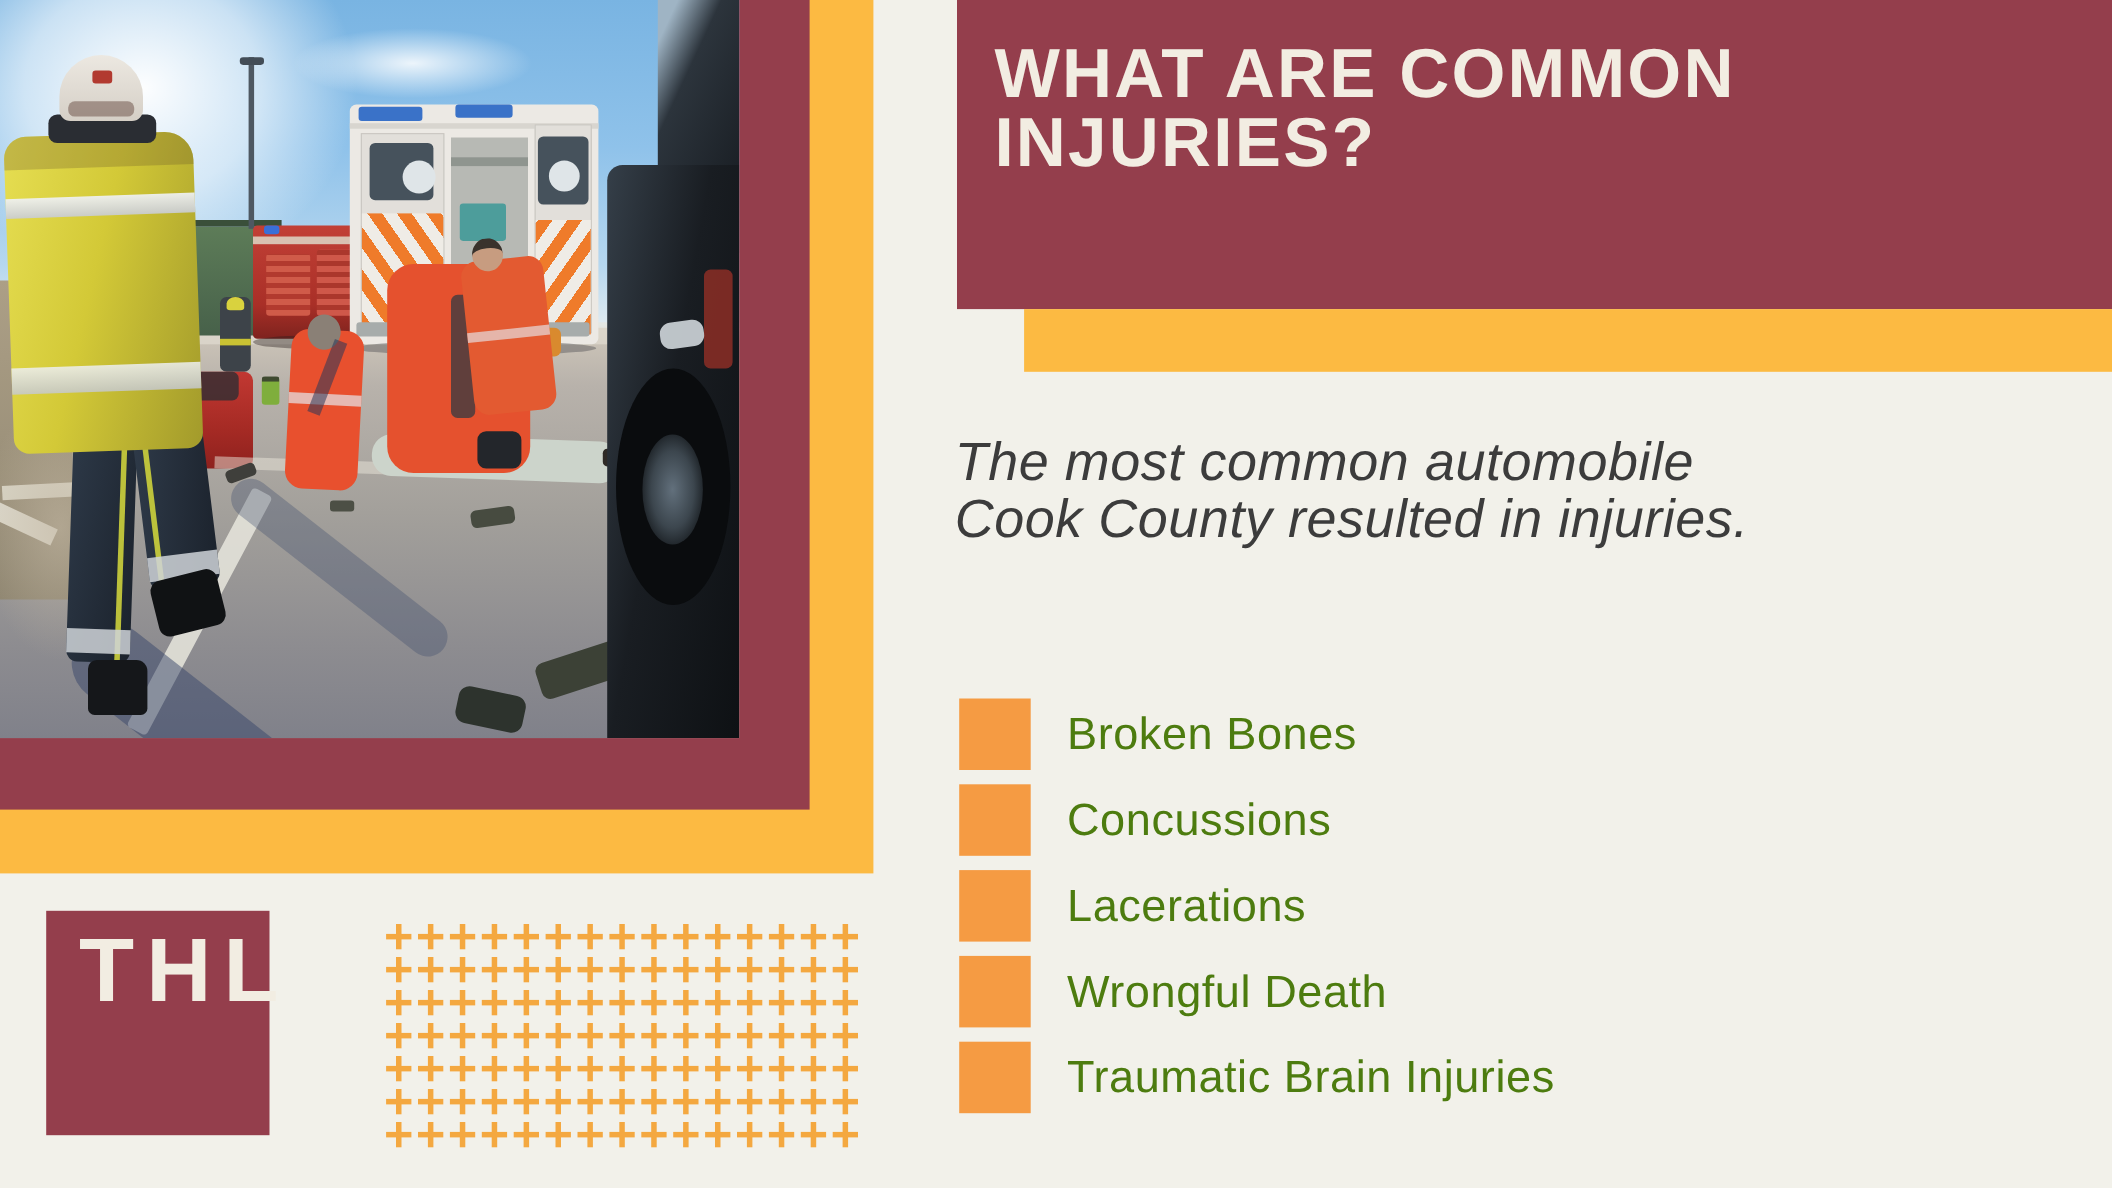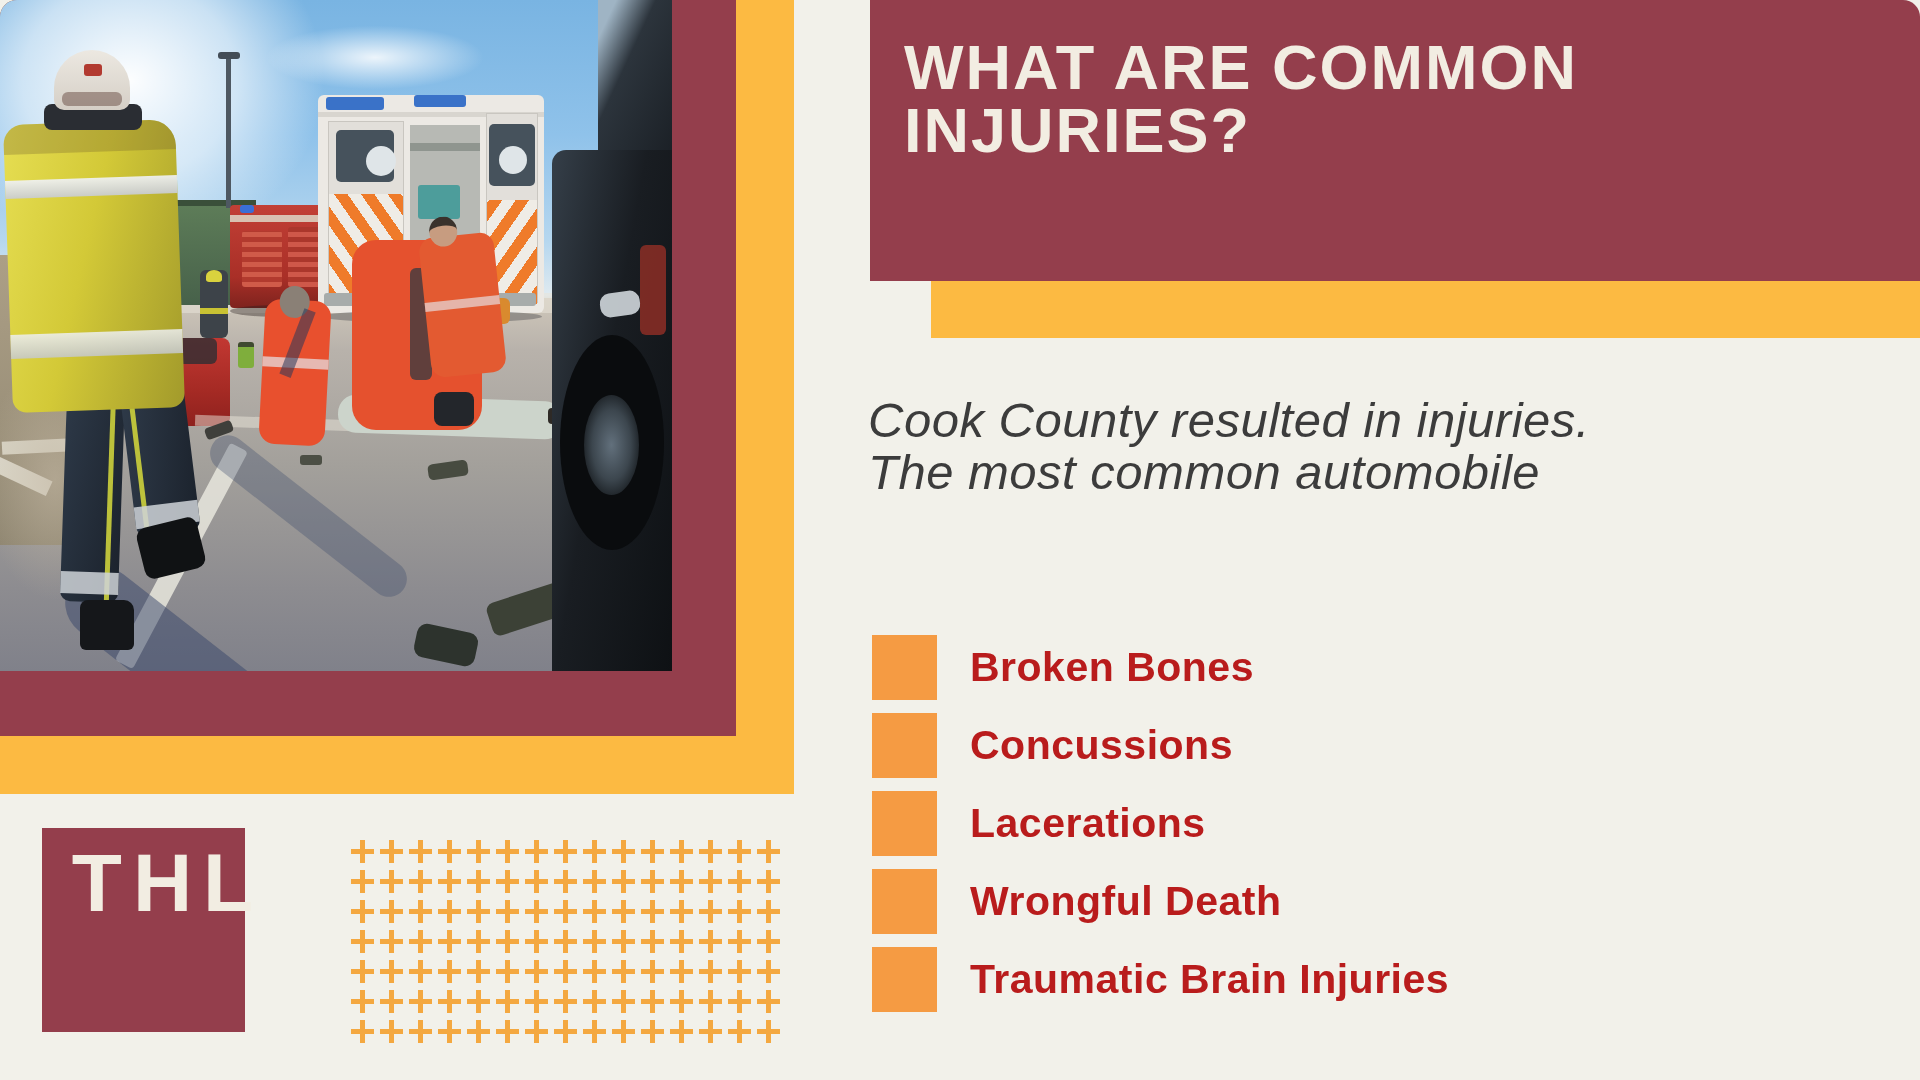--- a/index.html
+++ b/index.html
@@ -1,18 +1,18 @@
 <!DOCTYPE html>
 <html><head>
 <meta charset="utf-8">
 <style>
   * { margin:0; padding:0; box-sizing:border-box; }
   html,body { width:1920px; height:1080px; }
   body { font-family:"Liberation Sans", sans-serif; background:#F2F1EA; }
-  .canvas { position:relative; width:1920px; height:1080px; background:#F2F1EA; overflow:hidden;border-radius:17px; }
+  .canvas { position:relative; width:1920px; height:1080px; background:#F2F1EA; overflow:hidden; }
   .abs { position:absolute; }
 
   
   .frame-yellow { left:0; top:0; width:794px; height:794px; background:#FCBA42; }
   .frame-maroon { left:0; top:0; width:736px; height:736px; background:#943E4C; }
 
   
   .photo { left:0; top:0; width:672px; height:671px; overflow:hidden;
            background:linear-gradient(180deg,#79b4e2 0%,#8fc2ea 20%,#b6d7ef 36%,#dfeaf0 44%,#cdc6bc 46%,#b8b2ab 55%,#a09c98 100%); }
   .photo .abs { position:absolute; }
@@ -143,21 +143,21 @@
   .title-text { position:absolute; left:34px; top:36px; font-size:63px; line-height:63px; font-weight:700;
            letter-spacing:2px; color:#F2EDE2; }
   .yellow-bar { left:931px; top:281px; width:989px; height:57px; background:#FCBA42; }
 
   .intro { left:868px; top:394px; width:820px; font-style:italic; font-size:49px; line-height:52px;
            color:#3C3C3C; letter-spacing:.5px; }
 
   .injury-list { left:872px; top:635px; list-style:none; }
   .injury-list li { display:flex; align-items:center; height:65px; margin-bottom:13px; }
   .bullet { width:65px; height:65px; background:#F59B43; margin-right:33px; flex:0 0 65px; }
-  .injury-label { font-size:41px; font-weight:700; color:#b91c1c; letter-spacing:.5px; white-space:nowrap; }
+  .injury-label { font-size:41px; font-weight:400; color:#4d7c0f; letter-spacing:.5px; white-space:nowrap; }
 
   .thl-logo { left:42px; top:828px; width:203px; height:204px; background:#943E4C;
            display:flex; justify-content:center; }
   .thl-text { margin-top:8px; font-size:82px; font-weight:700; letter-spacing:11px; color:#F2EDE2; padding-left:11px;margin-left:38px; }
 
   .plus-grid { left:348px; top:836px; display:grid; grid-template-columns:repeat(15,29px);
            grid-template-rows:repeat(7,30px); }
   .plus-cell { width:29px; height:30px;
            background:linear-gradient(#F4A840,#F4A840) center/23px 5px no-repeat,
                       linear-gradient(#F4A840,#F4A840) center/5px 23px no-repeat; }
@@ -291,22 +291,22 @@
 
   <header class="abs title-block">
     <h1 class="title-text">
       <div>WHAT ARE COMMON</div>
       <div>INJURIES?</div>
     </h1>
   </header>
   <div class="abs yellow-bar"></div>
 
   <section class="abs intro">
+    <div>The most common automobile</div>
     <div>Cook County resulted in injuries.</div>
-    <div>The most common automobile</div>
   </section>
 
   <ul class="abs injury-list">
     <li>
       <div class="bullet"></div>
       <span class="injury-label">Broken Bones</span>
     </li>
     <li>
       <div class="bullet"></div>
       <span class="injury-label">Concussions</span>

